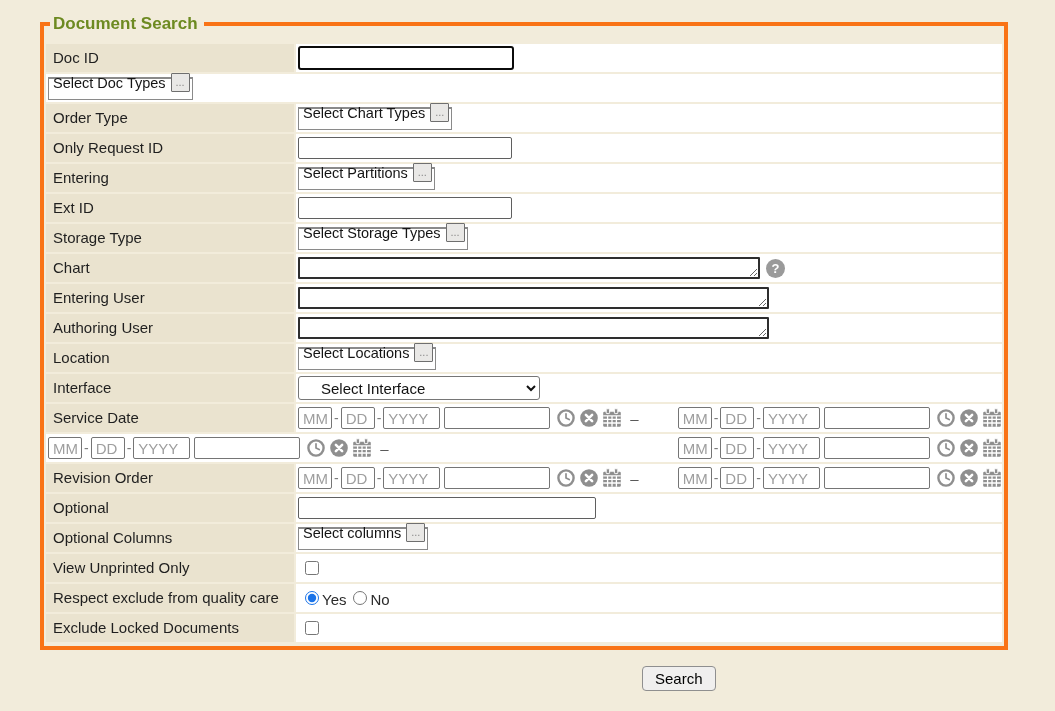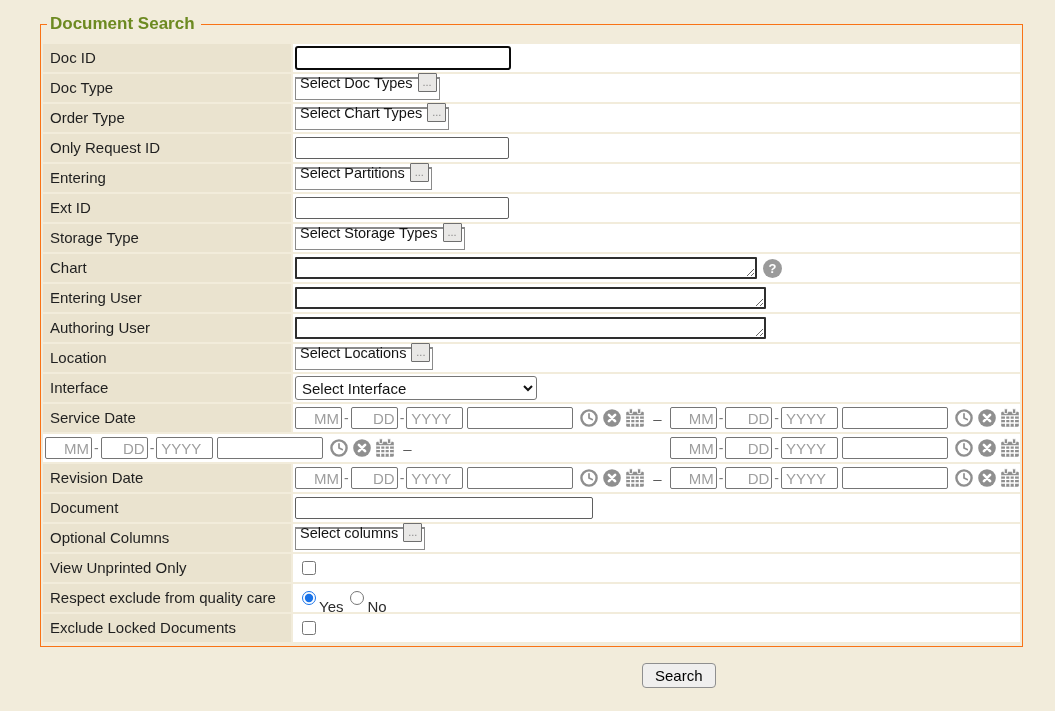--- a/index.html
+++ b/index.html
@@ -6,21 +6,21 @@
   body{
     width:1055px;height:711px;overflow:hidden;
     background:#f2ecdb;
     font-family:"Liberation Sans",sans-serif;
     color:#1f1f1f;
   }
   fieldset{
     margin:14px 0 0 40px;
     width:968px;
     box-sizing:border-box;
-    border:1px solid #f97316;
+    border:4px solid #f97316;
     padding:10px 2px 2px 2px;
     background:transparent;
   }
   legend{
     font-size:17px;font-weight:700;color:#6d8a21;
     padding:0 6px 0 3px;margin-left:4px;
   }
   .row{display:flex;height:28px;margin-bottom:2px;}
   .lbl{
     width:248px;margin-right:2px;flex:0 0 248px;
@@ -75,43 +75,43 @@
     border-radius:50%;background:#9a9a9a;
     color:#fff;font-size:13px;font-weight:700;
     line-height:19px;text-align:center;
     cursor:pointer;flex:0 0 19px;
   }
   
   select{
     width:242px;height:24px;
     font-family:"Liberation Sans",sans-serif;font-size:15px;
     border:1px solid #767676;border-radius:3px;
-    background:#fff;color:#111;padding:0 2px;
+    background:#fff;color:#111;padding:0 18px;
   }
   
   .dg{display:flex;align-items:center;}
   .dg input{
     height:22px;box-sizing:border-box;
     border:1px solid #757575;border-radius:2px;
     font-family:"Liberation Sans",sans-serif;font-size:15px;
     padding:0 2px 0 4px;color:#333;background:#fff;
   }
   .dg input::placeholder{color:#9e9e9e;opacity:1;}
-  .d2{width:47px;text-align:right;}
+  .d2{width:34px;}
   .d4{width:57px;}
   .dtime{width:106px;margin-left:4px;}
   .dash{color:#7c7c7c;font-size:14px;margin:0 2px;}
   .range-dash{color:#5a5a5a;font-size:15px;margin:0 8px;}
   .dg-right{margin-left:auto;}
   .dicon{width:20px;height:20px;margin-left:3px;cursor:pointer;flex:0 0 20px;}
   .dicon:first-of-type{margin-left:6px;}
   
   input[type=checkbox]{width:14px;height:14px;margin:0 0 0 7px;}
   input[type=radio]{width:14px;height:14px;margin:0 0 0 7px;accent-color:#1a73e8;}
-  .optlabel{font-size:15px;color:#2b2b2b;margin-left:3px;position:relative;top:8px;}
+  .optlabel{font-size:15px;color:#2b2b2b;margin-left:3px;position:relative;top:1px;}
   
   .actions{margin:16px 0 0 642px;}
   .actions button{
     font-family:"Liberation Sans",sans-serif;font-size:15px;color:#000;
     background:#f0efee;border:1px solid #8f8f8f;border-radius:4px;
     padding:3px 12px;cursor:pointer;
   }
 </style>
 </head>
 <body>
@@ -120,21 +120,20 @@
   <legend>Document Search</legend>
 
   <div class="row">
     <div class="lbl">Doc ID</div>
     <div class="val">
       <input type="text" class="ti focused" value="" style="">
     </div>
   </div>
 
   <div class="row">
-    <div class="lbl">Doc Type</div>
     <div class="val">
       <span class="picker">
         <span>Select Doc Types</span>
         <span class="dots">...</span>
       </span>
     </div>
   </div>
 
   <div class="row">
     <div class="lbl">Order Type</div>
@@ -316,21 +315,21 @@
             <rect x="1.2" y="3.8" width="17.6" height="15" rx="1.2" fill="#8f8f8f"></rect>
             <rect x="4.2" y="0.8" width="3.4" height="4.8" rx="0.8" fill="#8f8f8f" stroke="#fff" stroke-width="1"></rect>
             <rect x="12.4" y="0.8" width="3.4" height="4.8" rx="0.8" fill="#8f8f8f" stroke="#fff" stroke-width="1"></rect>
             <path d="M1.2 7.8 H18.8 M5.6 7.8 V18.8 M10 7.8 V18.8 M14.4 7.8 V18.8 M1.2 11.4 H18.8 M1.2 15 H18.8" stroke="#fff" stroke-width="1.3" fill="none"></path>
           </svg>
       </span>
     </div>
   </div>
 
   <div class="row">
-    <div class="lbl">Revision Date</div>
+    <div class="lbl">Revision Order</div>
     <div class="val">
       <span class="dg">
         <input class="d2" placeholder="MM" style="">
         <span class="dash">-</span>
         <input class="d2" placeholder="DD" style="">
         <span class="dash">-</span>
         <input class="d4" placeholder="YYYY" style="">
         <input class="dtime" style="">
         <svg class="dicon" viewBox="0 0 20 20">
             <circle cx="10" cy="10" r="7.6" fill="#fff" stroke="#8f8f8f" stroke-width="2.4"></circle>
@@ -367,21 +366,21 @@
             <rect x="1.2" y="3.8" width="17.6" height="15" rx="1.2" fill="#8f8f8f"></rect>
             <rect x="4.2" y="0.8" width="3.4" height="4.8" rx="0.8" fill="#8f8f8f" stroke="#fff" stroke-width="1"></rect>
             <rect x="12.4" y="0.8" width="3.4" height="4.8" rx="0.8" fill="#8f8f8f" stroke="#fff" stroke-width="1"></rect>
             <path d="M1.2 7.8 H18.8 M5.6 7.8 V18.8 M10 7.8 V18.8 M14.4 7.8 V18.8 M1.2 11.4 H18.8 M1.2 15 H18.8" stroke="#fff" stroke-width="1.3" fill="none"></path>
           </svg>
       </span>
     </div>
   </div>
 
   <div class="row">
-    <div class="lbl">Document</div>
+    <div class="lbl">Optional</div>
     <div class="val">
       <input type="text" class="ti subject" value="" style="">
     </div>
   </div>
 
   <div class="row">
     <div class="lbl">Optional Columns</div>
     <div class="val">
       <span class="picker">
         <span>Select columns</span>

